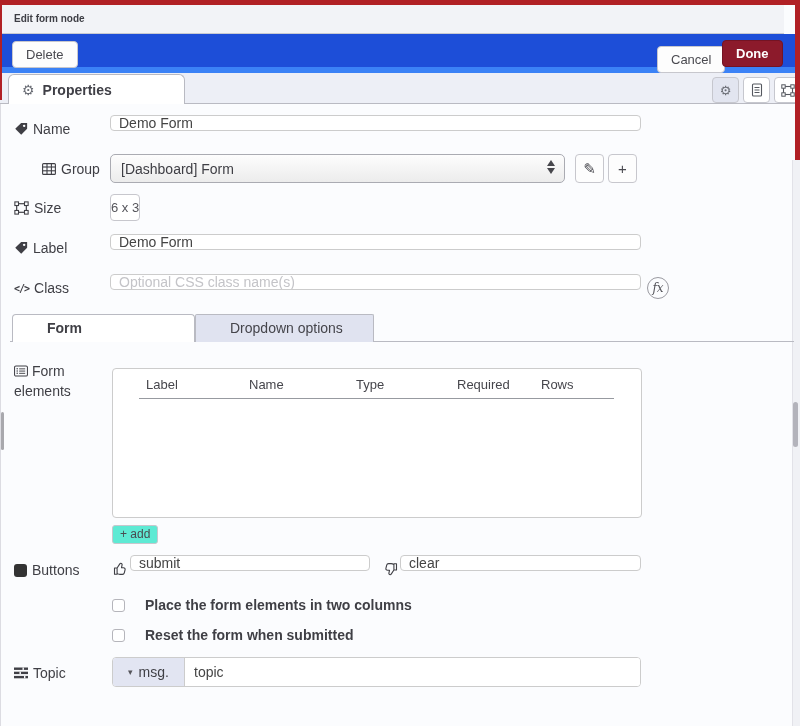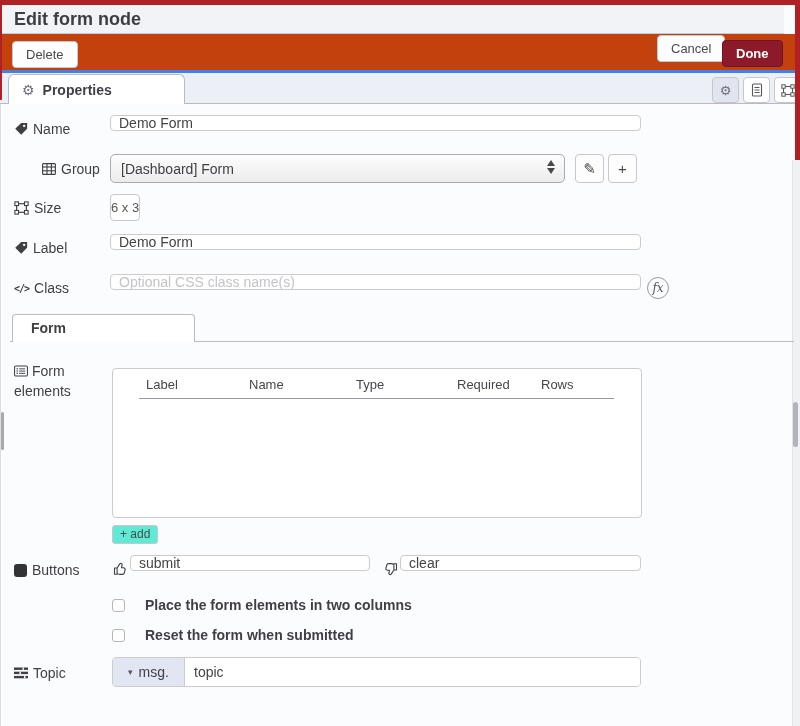--- a/index.html
+++ b/index.html
@@ -12,33 +12,33 @@
   
   .red-top   { position:absolute; top:0; left:0; right:0; height:5px; background:#b12025; z-index:9; }
   .red-left  { position:absolute; top:0; left:0; width:2px; height:100px; background:#b12025; z-index:9; }
   .red-right { position:absolute; top:0; right:0; width:5px; height:160px; background:#b12025; z-index:9; }
   .left-edge-line { position:absolute; left:0; top:100px; bottom:0; width:1px; background:#dcdce2; }
 
   
   .titlebar {
     position:absolute; top:5px; left:0; right:16px; height:29px;
     background:#f2f3f7; border-bottom:1px solid #c9cad1;
-    line-height:28px; padding-left:14px; font-size:18px; font-weight:bold; color:#3d3d44;
+    line-height:28px; padding-left:14px; font-size:10px; font-weight:bold; color:#3d3d44;
   }
   .buttonbar {
     position:absolute; top:34px; left:0; right:0; height:39px;
-    background:#c2410c; border-bottom:3px solid #3b82f6;
+    background:#1d4ed8; border-bottom:6px solid #3b82f6;
   }
   .btn {
     position:absolute; height:27px; line-height:25px; text-align:center;
     background:#fdfdfd; border:1px solid #c7c7cd; border-radius:4px;
     font-size:13px; color:#4a4a50; padding:0 13px; cursor:pointer;
   }
   .btn-delete { left:12px; top:7px; }
-  .btn-cancel { left:657px; top:1px; }
+  .btn-cancel { left:657px; top:12px; }
   .btn-done   { left:722px; top:6px; background:#8c1a2b; border-color:#741323; color:#fff; font-weight:bold; }
 
   
   .tabbar { position:absolute; top:73px; left:0; right:0; height:31px; background:#edeff6; }
   .tabbar-line { position:absolute; top:103px; left:0; right:0; height:1px; background:#b9bac2; z-index:1; }
   .tab-properties {
     position:absolute; top:74px; left:8px; width:177px; height:30px; z-index:2;
     background:#fff; border:1px solid #b9bac2; border-bottom:none; border-radius:6px 6px 0 0;
     display:flex; align-items:center; gap:8px; padding-left:13px;
     font-size:14px; font-weight:bold; color:#3f3f46;
@@ -83,21 +83,21 @@
     position:absolute; left:647px; top:277px; width:22px; height:22px; border-radius:50%;
     border:1px solid #9a9aa1; color:#55555b; font-family:"DejaVu Serif",serif; font-style:italic;
     font-size:12px; display:flex; align-items:center; justify-content:center; background:#fbfcfe;
   }
   .code-glyph { font-family:"DejaVu Sans Mono",monospace; font-size:10px; font-weight:bold; color:#3f3f45; letter-spacing:-1px; }
 
   
   .subtab-line { position:absolute; top:341px; left:10px; right:6px; height:1px; background:#b9bac2; z-index:1; }
   .subtab {
     position:absolute; top:314px; height:28px; z-index:2; line-height:27px;
-    border:1px solid #b9bac2; font-size:14px; padding-left:18px;
+    border:1px solid #b9bac2; font-size:14px; padding-left:34px;
   }
   .subtab-form { left:12px; width:183px; background:#fff; border-bottom:none; border-radius:4px 4px 0 0; font-weight:bold; color:#3f3f45; }
   .subtab-dropdown { left:195px; width:179px; background:#e0e3f0; border-bottom:none; border-radius:2px 2px 0 0; color:#45454b; cursor:pointer; }
 
   
   .fe-label { position:absolute; left:14px; top:361px; width:88px; font-size:14px; line-height:20px; color:#3f3f45; }
   .fe-box {
     position:absolute; left:112px; top:368px; width:530px; height:150px;
     background:#fff; border:1px solid #ccc; border-radius:4px;
   }
@@ -247,20 +247,21 @@
 
   <div class="row-label" style="top:280px;">
     <span class="code-glyph">&lt;/&gt;</span>
     <span>Class</span>
   </div>
   <input class="ti" style="left: 110px; top: 274px; width: 531px;" placeholder="Optional CSS class name(s)">
   <div class="fx-badge">fx</div>
 
   <div class="subtab-line"></div>
   <div class="subtab subtab-form">Form</div>
+  <div class="subtab subtab-dropdown">Dropdown options</div>
 
   <div class="fe-label">
     <span style="display:inline-block; vertical-align:-1px; margin-right:4px;">
       <svg width="14" height="12" viewBox="0 0 15 12">
           <rect x="0.6" y="0.6" width="13.8" height="10.8" rx="1.5" fill="none" stroke="#3f3f45" stroke-width="1.1"></rect>
           <circle cx="3.4" cy="3.7" r="0.8" fill="#3f3f45"></circle>
           <circle cx="3.4" cy="6.1" r="0.8" fill="#3f3f45"></circle>
           <circle cx="3.4" cy="8.5" r="0.8" fill="#3f3f45"></circle>
           <line x1="5.5" y1="3.7" x2="12" y2="3.7" stroke="#3f3f45" stroke-width="1"></line>
           <line x1="5.5" y1="6.1" x2="12" y2="6.1" stroke="#3f3f45" stroke-width="1"></line>

